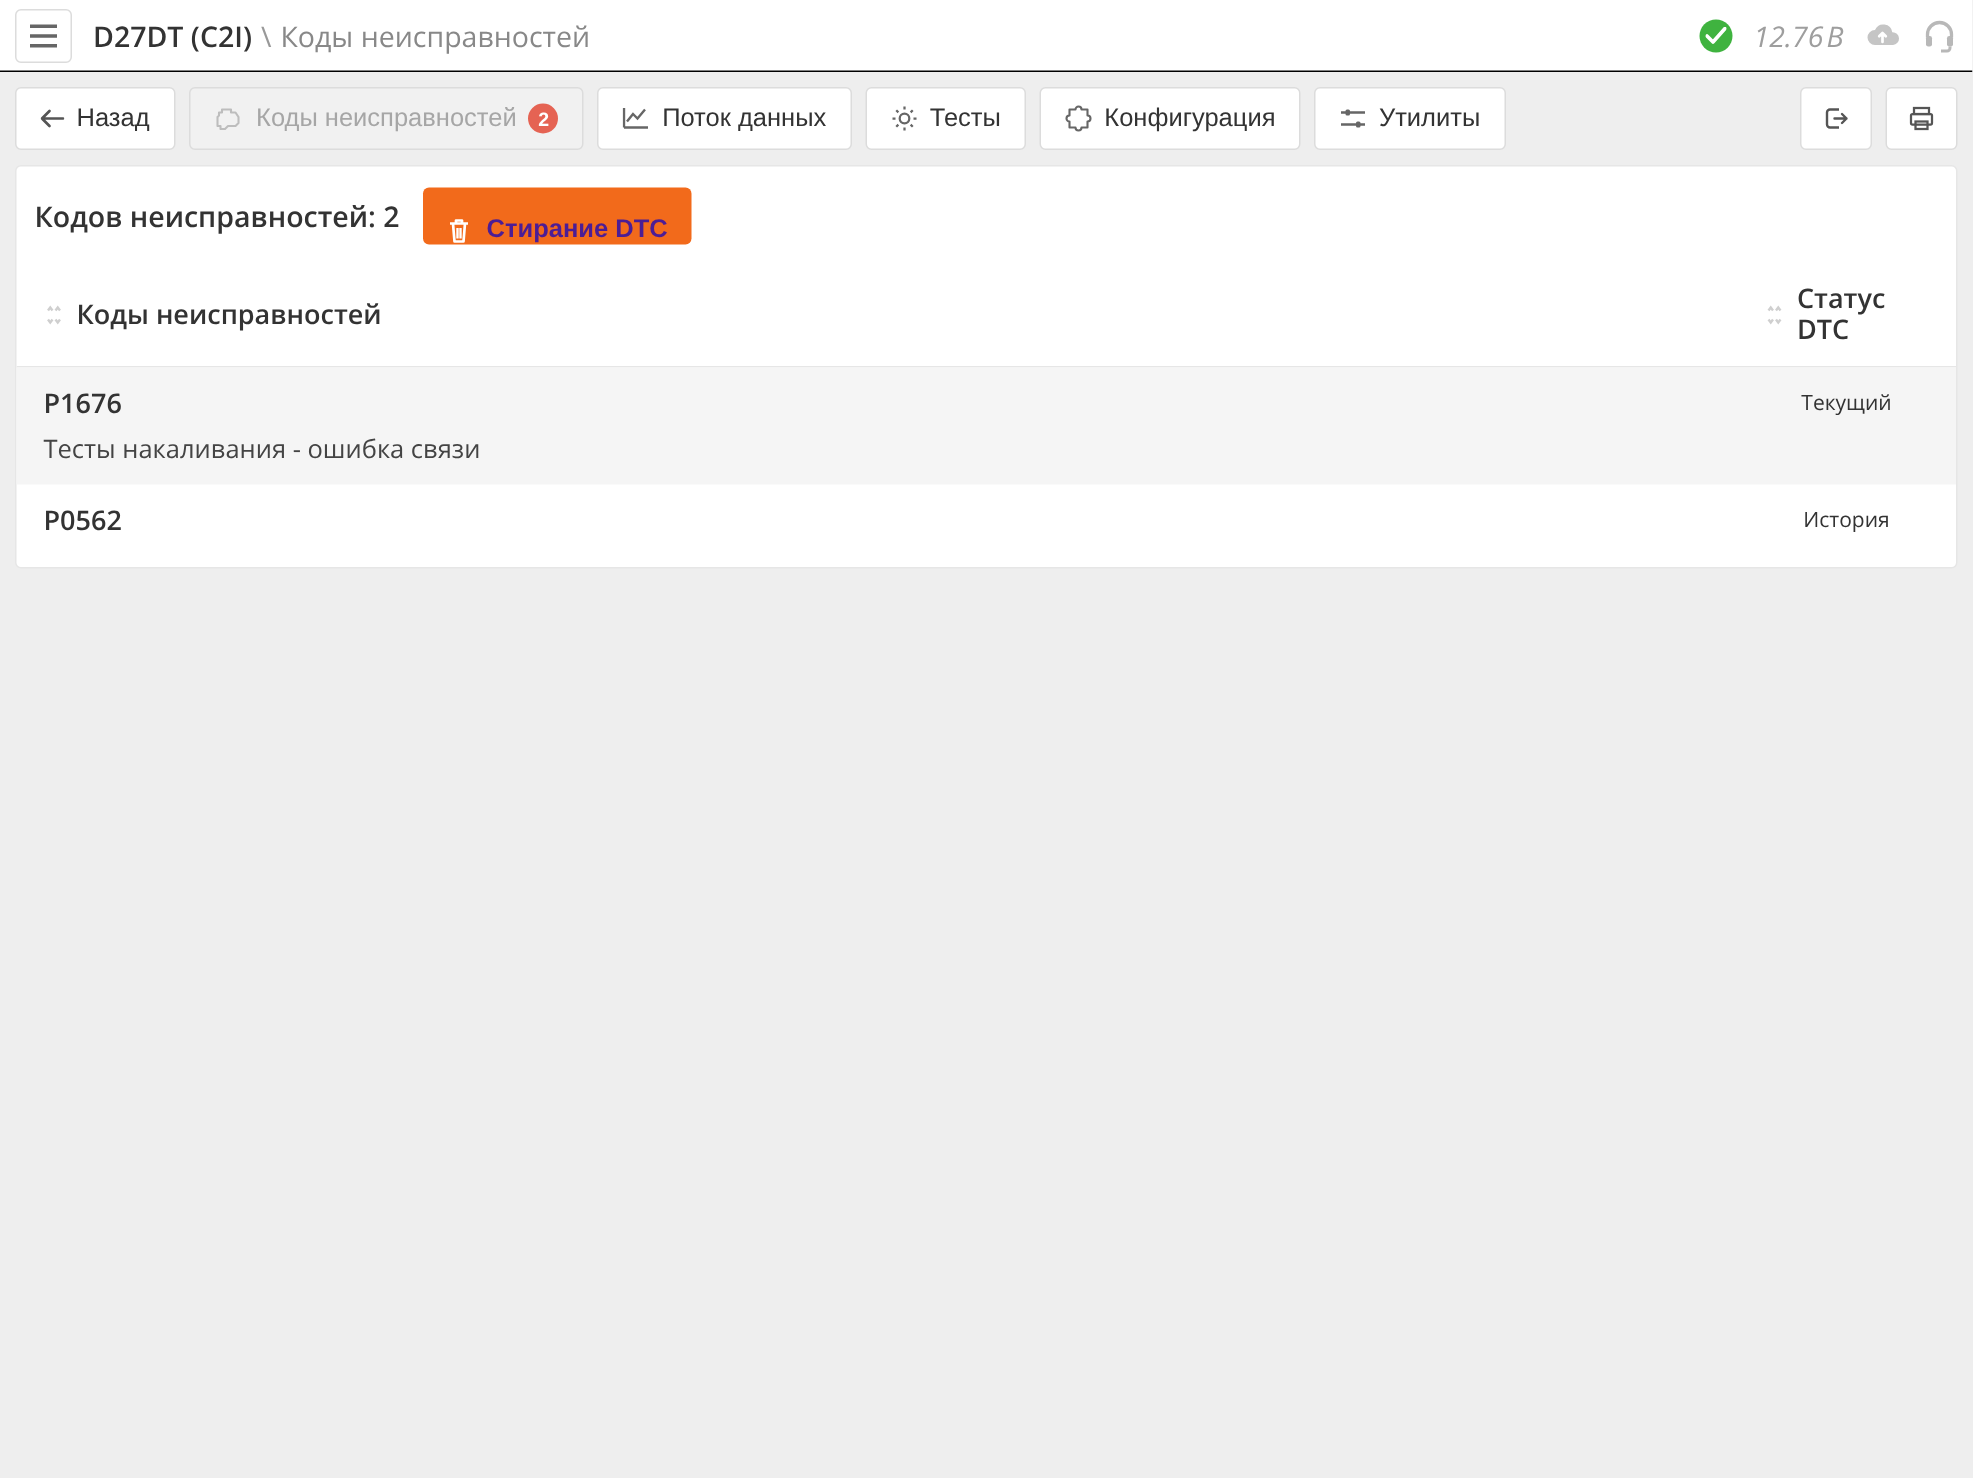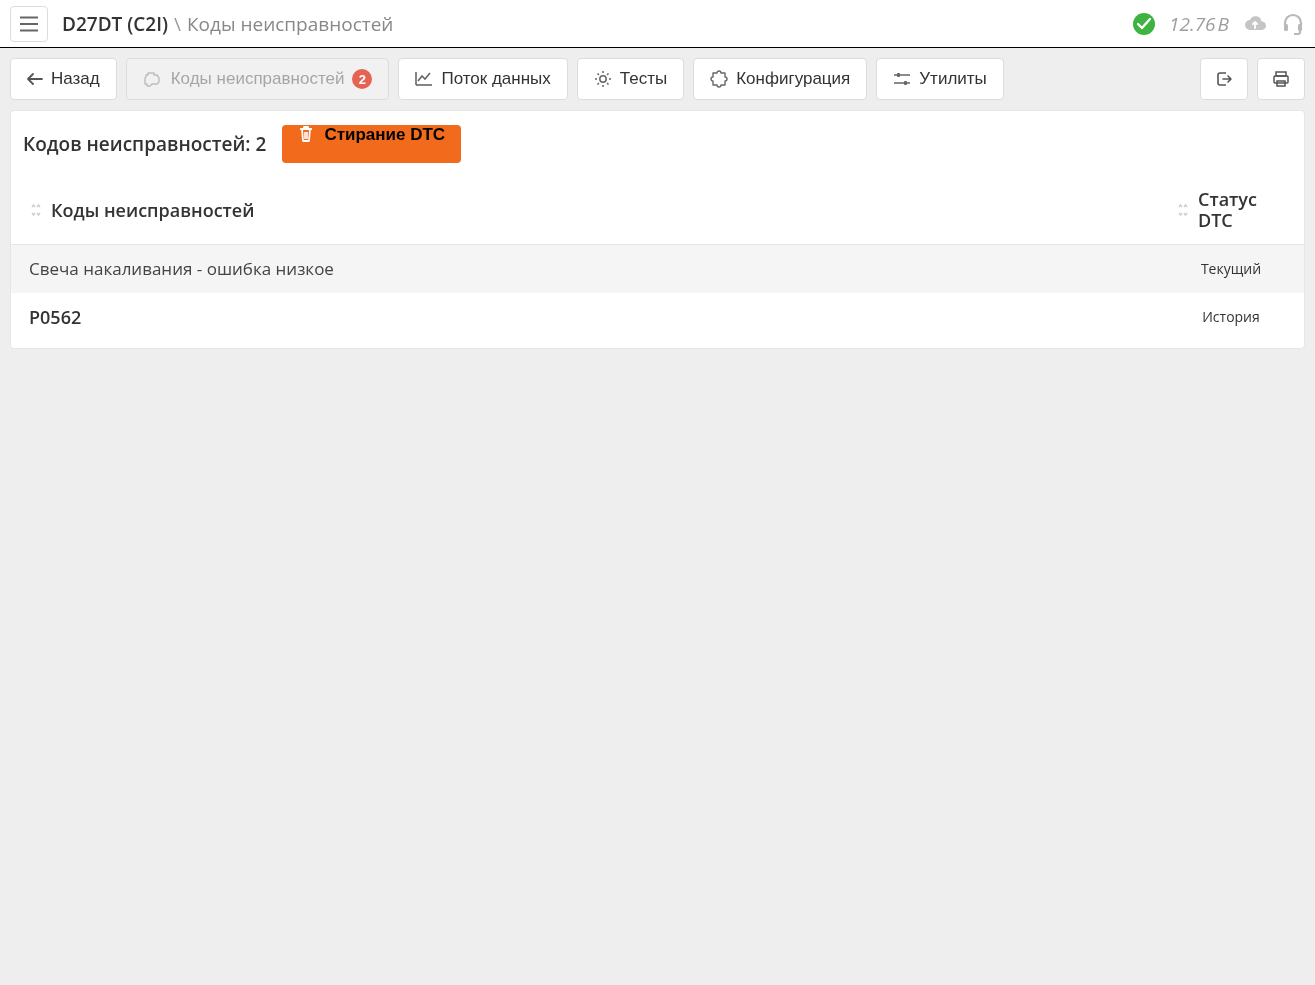--- a/index.html
+++ b/index.html
@@ -124,27 +124,27 @@
     gap: 16px;
     padding: 14px 12px 18px 12px;
   }
   .panel-title {
     font-size: 19px;
     font-weight: 600;
     color: #333;
   }
   .erase-btn {
     background: #f26a1b;
-    color: #000000;
+    color: #4c1d95;
     border: none;
     border-radius: 4px;
     height: 38px;
     padding: 0 16px;
     display: flex;
-    align-items: flex-start;
+    align-items: flex-end;
     gap: 10px;
     font-size: 17px;
     font-weight: 600;
     cursor: pointer;
   }
   .tbl {
     width: 100%;
     display: flex;
     flex-direction: column;
   }
@@ -335,21 +335,22 @@
         </span>
         <span style="display:flex;flex-direction:column;line-height:1.15;">
           <span>Статус</span>
           <span>DTC</span>
         </span>
       </div>
     </div>
 
     <div class="row hl">
       <div class="codecol">
-        <div class="desc">Свеча накаливания - ошибка низкое</div>
+        <div class="code">P1676</div>
+        <div class="desc">Тесты накаливания - ошибка связи</div>
       </div>
       <div class="statcol">Текущий</div>
     </div>
 
     <div class="row">
       <div class="codecol">
         <div class="code">P0562</div>
       </div>
       <div class="statcol">История</div>
     </div>

